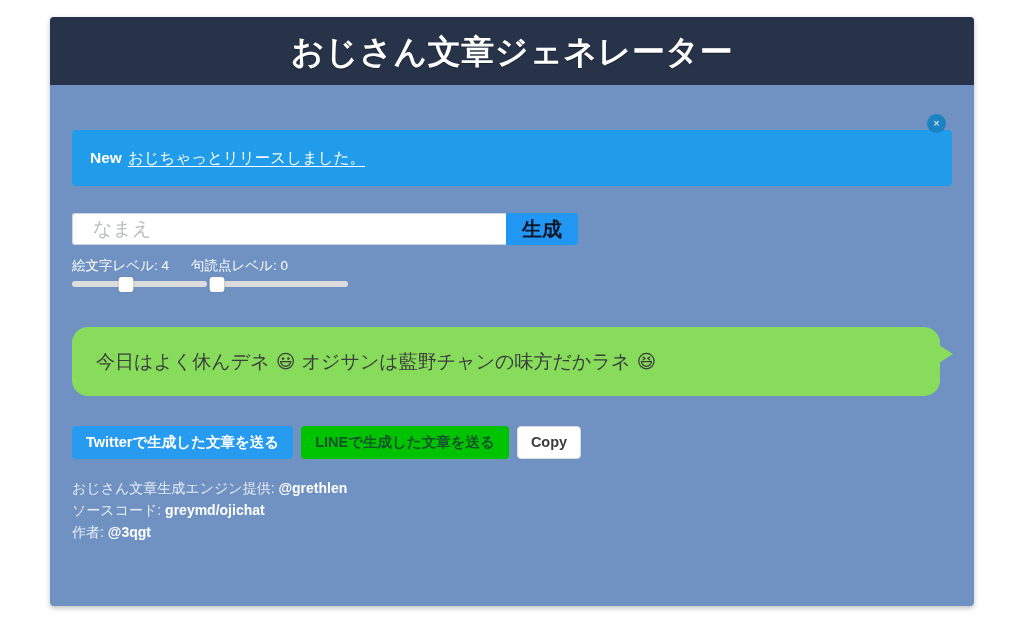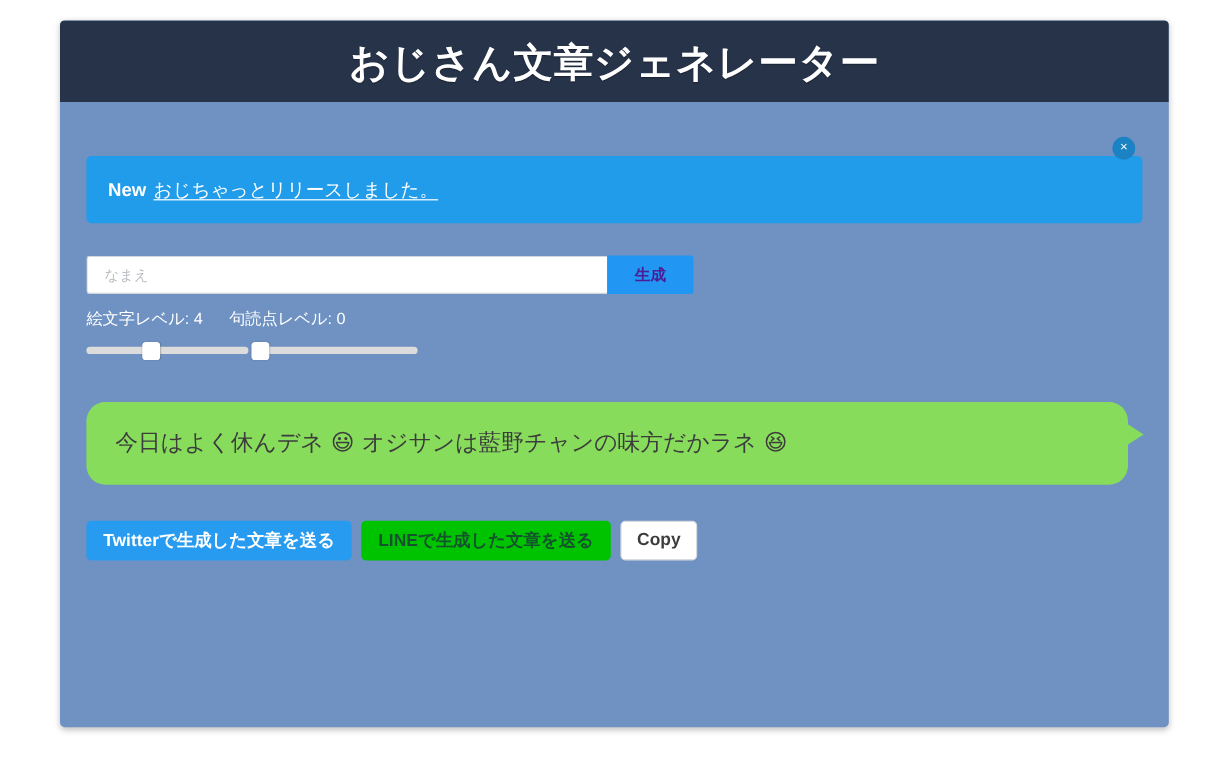--- a/index.html
+++ b/index.html
@@ -113,47 +113,46 @@
     height: 32px;
     margin-bottom: 12px;
   }
 
   .name-input {
     flex: 1;
     border: 1px solid #cfd4da;
     border-right: none;
     border-radius: 3px 0 0 3px;
     background: #ffffff;
-    font-size: 12px;
-    padding: 0 14px;
+    font-size: 19px;
+    padding: 0 20px;
     color: #333;
     outline: none;
     font-family: "Liberation Sans", "DejaVu Sans", sans-serif;
   }
   .name-input::placeholder { color: #b9bcc0; }
 
   .gen-button {
     width: 72px;
     border: none;
     border-radius: 0 3px 3px 0;
     background: #2196f3;
-    color: #4c1d95;
-    font-size: 13px;
+    color: #0f172a;
+    font-size: 20px;
     font-weight: bold;
     cursor: pointer;
     font-family: "Liberation Sans", "DejaVu Sans", sans-serif;
   }
 
   
   .slider-labels {
     display: flex;
     gap: 22px;
     color: #ffffff;
     font-size: 13.5px;
-    margin-bottom: 8px;
   }
 
   .slider-label { white-space: nowrap; }
 
   .sliders {
     display: flex;
     gap: 6px;
     align-items: center;
     margin-bottom: 34px;
   }
@@ -311,16 +310,27 @@
           <span class="bubble-tail"></span>
         </div>
       </div>
 
       <div class="share-row">
         <button class="btn btn-twitter">Twitterで生成した文章を送る</button>
         <button class="btn btn-line">LINEで生成した文章を送る</button>
         <button class="btn btn-copy">Copy</button>
       </div>
 
+      <div class="footer">
+        <div class="footer-line">
+          <span>おじさん文章生成エンジン提供: </span><a class="footer-link" href="#">@grethlen</a>
+        </div>
+        <div class="footer-line">
+          <span>ソースコード: </span><a class="footer-link" href="#">greymd/ojichat</a>
+        </div>
+        <div class="footer-line">
+          <span>作者: </span><a class="footer-link" href="#">@3qgt</a>
+        </div>
+      </div>
 
     </div>
   </div>
 </div>
 
 </body></html>

